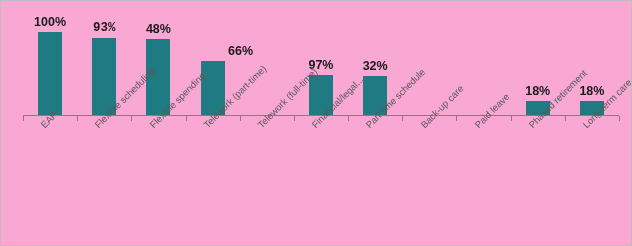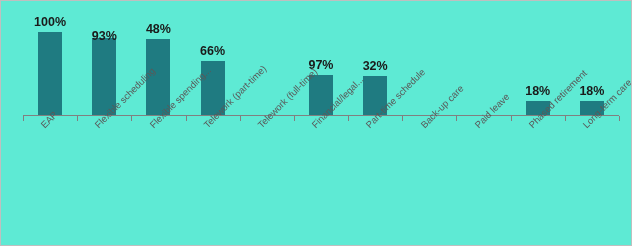--- a/index.html
+++ b/index.html
@@ -83,38 +83,38 @@
     white-space: nowrap;
     transform-origin: left top;
     transform: rotate(-45deg);
     line-height: 1;
     pointer-events: auto;
   }
 </style>
 </head>
 <body>
 
-<div id="chart-frame" style="border-color: rgb(191, 191, 191); background: #5eead4;">
+<div id="chart-frame" style="border-color: rgb(191, 191, 191); background: #f9a8d4;">
 
   <div id="plot-area">
       <div class="bar-slot" style="left: 0px; width: 54.1818px;">
         <div class="bar" title="EAP: 100%" style="height: 84px; background: rgb(31, 123, 129);"></div>
         <div class="bar-label" style="bottom: 88px; color: rgb(26, 26, 26);">100%</div>
       </div>
       <div class="bar-slot" style="left: 54.1818px; width: 54.1818px;">
         <div class="bar" title="Flexible scheduling: 93%" style="height: 78px; background: rgb(31, 123, 129);"></div>
-        <div class="bar-label" style="bottom: 74px; color: rgb(26, 26, 26);">93%</div>
+        <div class="bar-label" style="bottom: 82px; color: rgb(26, 26, 26); font-family: Liberation Mono, monospace;">93%</div>
       </div>
       <div class="bar-slot" style="left: 108.364px; width: 54.1818px;">
         <div class="bar" title="Flexible spending...: 92%" style="height: 77px; background: rgb(31, 123, 129);"></div>
         <div class="bar-label" style="bottom: 81px; color: rgb(26, 26, 26);">48%</div>
       </div>
       <div class="bar-slot" style="left: 162.545px; width: 54.1818px;">
         <div class="bar" title="Telework (part-time): 66%" style="height: 55px; background: rgb(31, 123, 129);"></div>
-        <div class="bar-label" style="bottom: 59px; color: rgb(26, 26, 26);">66%</div>
+        <div class="bar-label" style="bottom: 59px; color: rgb(26, 26, 26); margin-left: 28px;">66%</div>
       </div>
       <div class="bar-slot" style="left: 270.909px; width: 54.1818px;">
         <div class="bar" title="Financial/legal...: 49%" style="height: 41px; background: rgb(31, 123, 129);"></div>
         <div class="bar-label" style="bottom: 45px; color: rgb(26, 26, 26);">97%</div>
       </div>
       <div class="bar-slot" style="left: 325.091px; width: 54.1818px;">
         <div class="bar" title="Part-time schedule: 48%" style="height: 40px; background: rgb(31, 123, 129);"></div>
         <div class="bar-label" style="bottom: 44px; color: rgb(26, 26, 26);">32%</div>
       </div>
       <div class="bar-slot" style="left: 487.636px; width: 54.1818px;">

